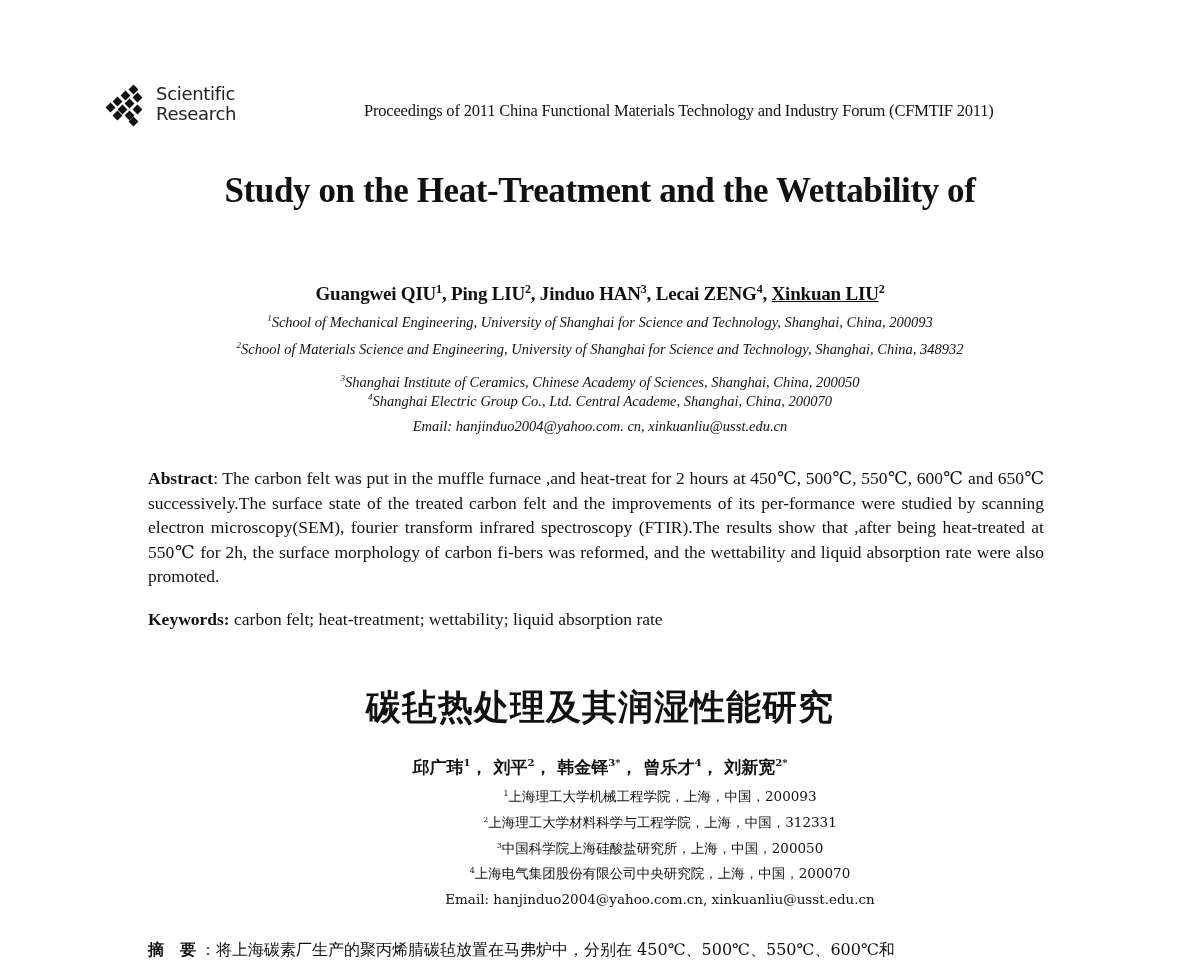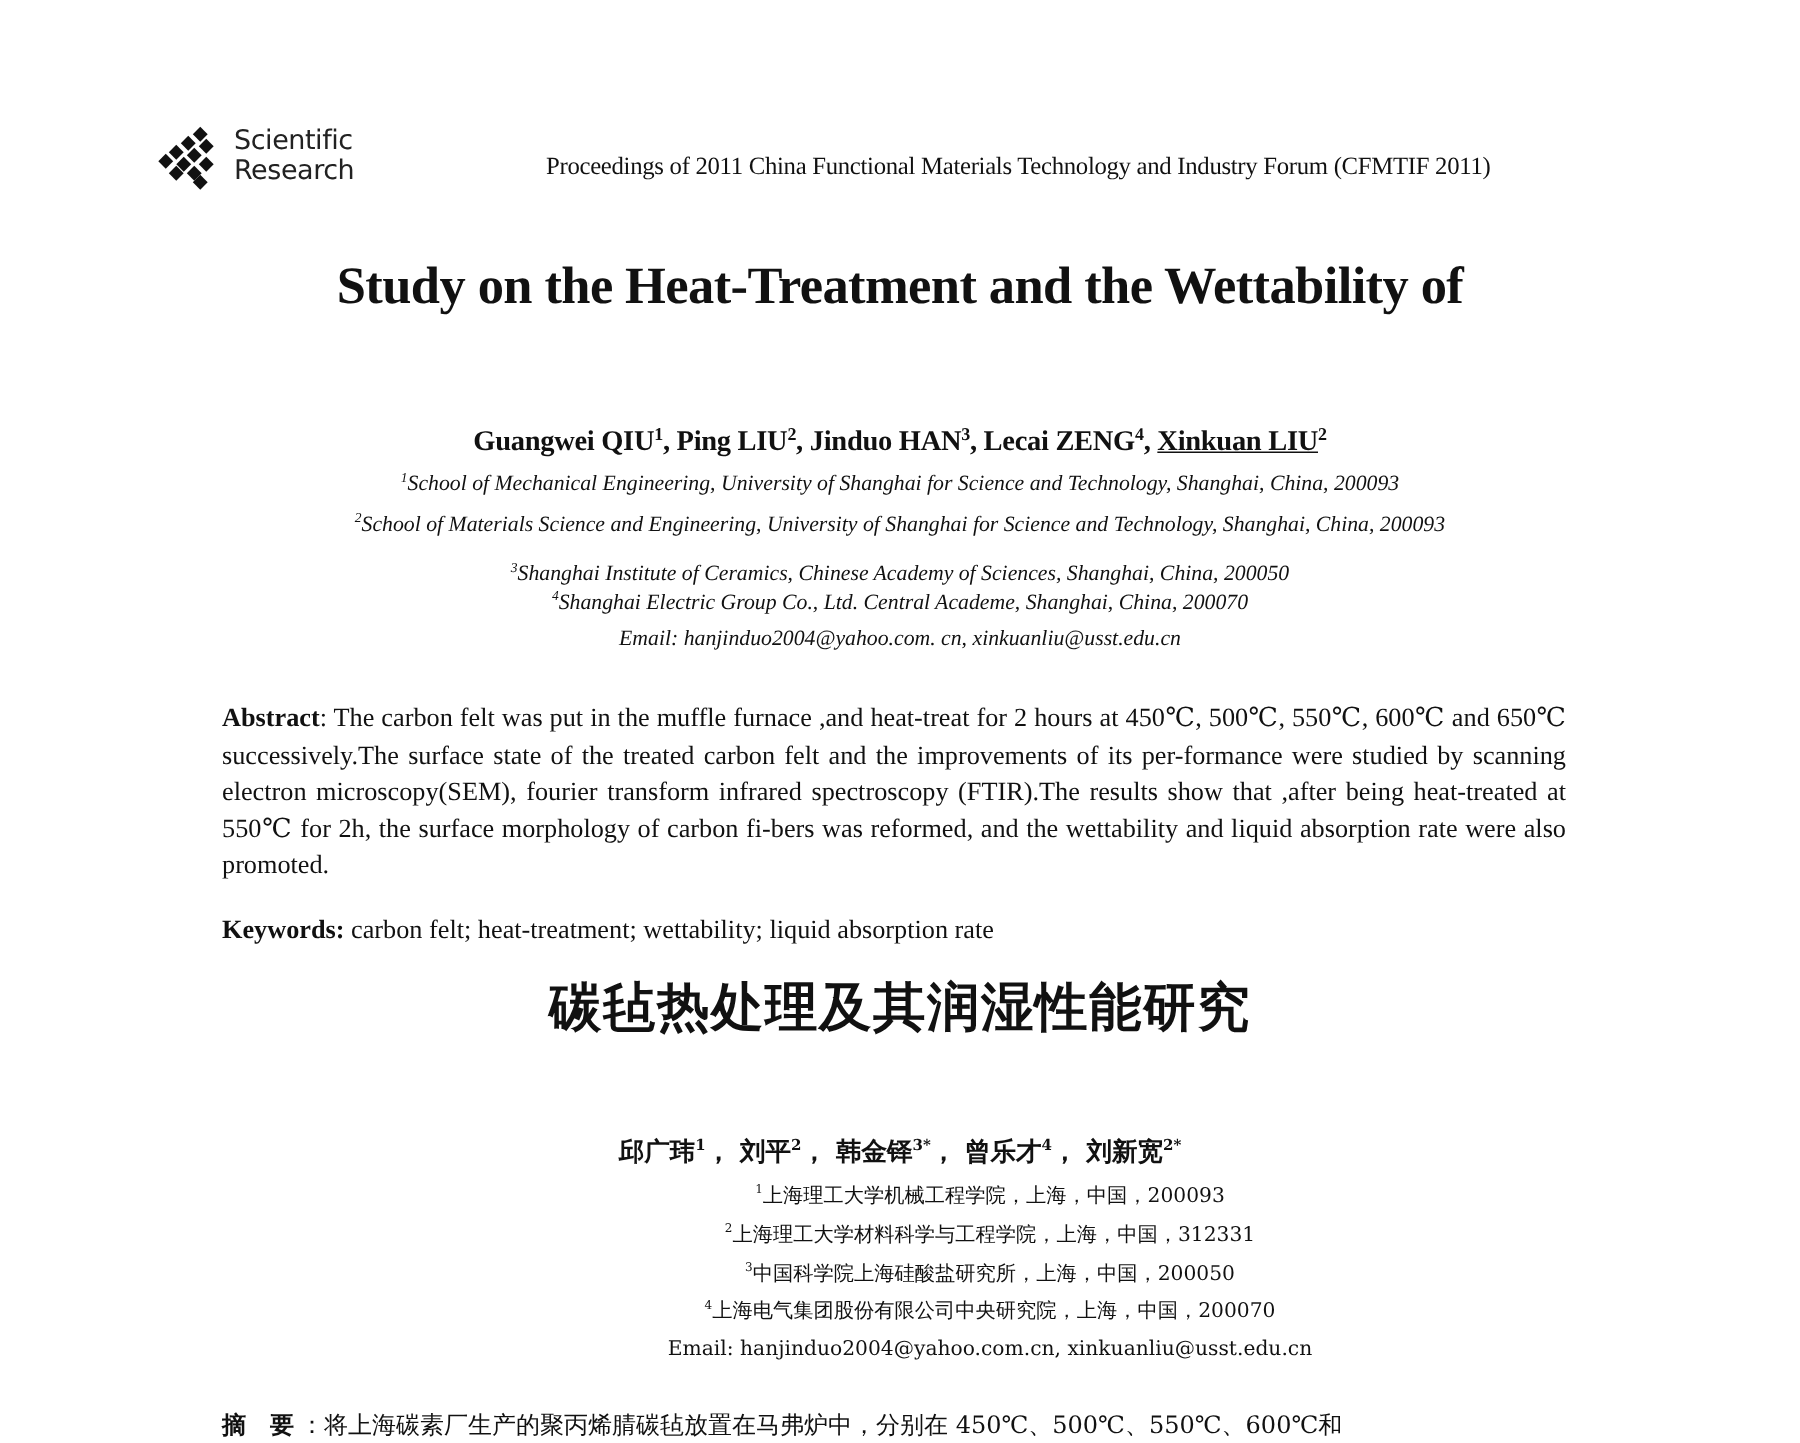--- a/index.html
+++ b/index.html
@@ -13,21 +13,21 @@
     .logo-text { font-family: "DejaVu Sans", "Liberation Sans", sans-serif; font-size: 18px; line-height: 20px; color: #222; margin-left: 12px; letter-spacing: -0.3px; }
     .header-line { position: absolute; left: 364px; top: 101px; font-size: 16.5px; letter-spacing: -0.2px; white-space: nowrap; }
     .title { position: absolute; left: 0; width: 1200px; top: 168px; text-align: center; font-weight: bold; font-size: 35px; line-height: 45px; letter-spacing: -0.4px; }
     .authors { position: absolute; left: 0; width: 1200px; top: 282px; text-align: center; font-weight: bold; font-size: 19px; letter-spacing: -0.2px; }
     .authors sup { font-size: 12px; }
     .affil { position: absolute; left: 0; width: 1200px; text-align: center; font-style: italic; font-size: 14.5px; white-space: nowrap; }
     .affil sup { font-size: 9px; }
     .abstract { position: absolute; left: 148px; width: 896px; top: 466px; font-size: 17.5px; line-height: 24.5px; text-align: justify; }
     .abstract b { font-weight: bold; }
     .keywords { position: absolute; left: 148px; top: 609px; font-size: 17.5px; }
-    .cn-title { position: absolute; left: 0; width: 1200px; top: 648px; text-align: center; font-family: Liberation Sans, sans-serif; font-weight: bold; font-size: 35px; letter-spacing: 1px; }
+    .cn-title { position: absolute; left: 0; width: 1200px; top: 684px; text-align: center; font-family: Liberation Sans, sans-serif; font-weight: bold; font-size: 35px; letter-spacing: 1px; }
     .cn-authors { position: absolute; left: 0; width: 1200px; top: 756px; text-align: center; font-family: "DejaVu Serif", serif; font-weight: bold; font-size: 17px; }
     .cn-authors sup { font-size: 10px; }
     .cn-affil { position: absolute; left: 16px; width: 1200px; text-align: center; font-family: "DejaVu Serif", serif; font-size: 13.5px; white-space: nowrap; padding-left: 44px; }
     .cn-affil sup { font-size: 8px; }
     .cn-abstract { position: absolute; left: 148px; top: 940px; font-family: "DejaVu Serif", serif; font-size: 16px; white-space: nowrap; }
     .cn-abstract b { font-weight: bold; margin-right: 4px; }
   </style>
 </head>
 <body>
 
@@ -59,21 +59,21 @@
 
 <div class="authors">
   <span>Guangwei QIU</span><sup>1</sup><span>, </span>
   <span>Ping LIU</span><sup>2</sup><span>, </span>
   <span>Jinduo HAN</span><sup>3</sup><span>, </span>
   <span>Lecai ZENG</span><sup>4</sup><span>, </span>
   <span style="text-decoration: underline;">Xinkuan LIU</span><sup>2</sup>
 </div>
 
 <div class="affil" style="top:313px"><sup>1</sup><span>School of Mechanical Engineering, University of Shanghai for Science and Technology, Shanghai, China, 200093</span></div>
-<div class="affil" style="top:340px"><sup>2</sup><span>School of Materials Science and Engineering, University of Shanghai for Science and Technology, Shanghai, China, 200093</span></div>
+<div class="affil" style="top:340px"><sup>2</sup><span>School of Materials Science and Engineering, University of Shanghai for Science and Technology, Shanghai, China, 348932</span></div>
 <div class="affil" style="top:373px"><sup>3</sup><span>Shanghai Institute of Ceramics, Chinese Academy of Sciences, Shanghai, China, 200050</span></div>
 <div class="affil" style="top:392px"><sup>4</sup><span>Shanghai Electric Group Co., Ltd. Central Academe, Shanghai, China, 200070</span></div>
 <div class="affil" style="top:418px">Email: hanjinduo2004@yahoo.com. cn, xinkuanliu@usst.edu.cn</div>
 
 <div class="abstract"><b>Abstract</b><span>: The carbon felt was put in the muffle furnace ,and heat-treat for 2 hours at 450℃, 500℃, 550℃, 600℃ and 650℃ successively.The surface state of the treated carbon felt and the improvements of its per-formance were studied by scanning electron microscopy(SEM), fourier transform infrared spectroscopy (FTIR).The results show that ,after being heat-treated at 550℃ for 2h, the surface morphology of carbon fi-bers was reformed, and the wettability and liquid absorption rate were also promoted.</span></div>
 
 <div class="keywords"><b>Keywords:</b><span> carbon felt; heat-treatment; wettability; liquid absorption rate</span></div>
 
 <div class="cn-title">碳毡热处理及其润湿性能研究</div>
 

